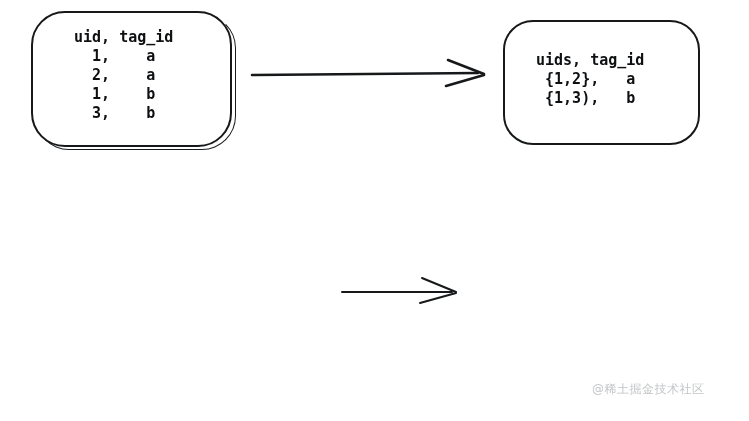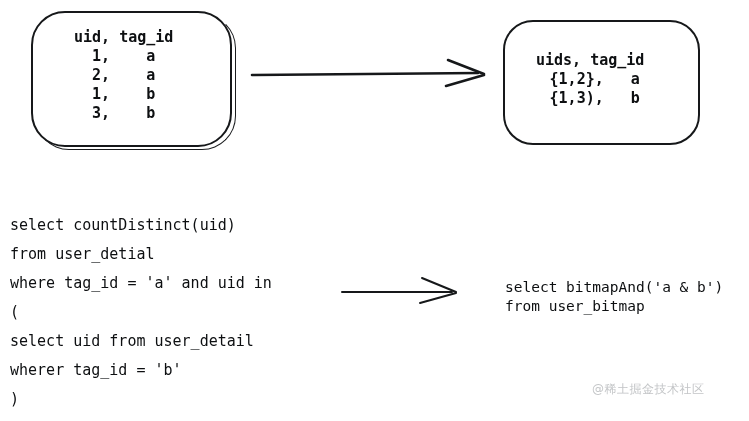--- a/index.html
+++ b/index.html
@@ -62,21 +62,20 @@
     font-weight: 700;
     color: #0d0f11;
   }
   #source-table {
     left: 74px;
     top: 28px;
   }
   #result-table {
     left: 536px;
     top: 51px;
-    text-align: center;
   }
 
   
   .arrow {
     position: absolute;
   }
   #arrow-top {
     left: 250px;
     top: 50px;
   }
@@ -140,26 +139,17 @@
     <path d="M198 10 L234 24" stroke="#16181a" stroke-width="2.6" fill="none" stroke-linecap="round"></path>
     <path d="M196 36 L234 25" stroke="#16181a" stroke-width="2.6" fill="none" stroke-linecap="round"></path>
   </svg>
 
   <svg class="arrow" id="arrow-mid" width="170" height="40" viewBox="0 0 170 40">
     <path d="M2 22 L112 22" stroke="#16181a" stroke-width="2" fill="none" stroke-linecap="round"></path>
     <path d="M82 8 L116 22" stroke="#16181a" stroke-width="2" fill="none" stroke-linecap="round"></path>
     <path d="M80 33 L116 23" stroke="#16181a" stroke-width="2" fill="none" stroke-linecap="round"></path>
   </svg>
 
-  <div class="sql" id="sql-left">select countDistinct(uid)
-from user_detial
-where tag_id = 'a' and uid in
-(
-select uid from user_detail
-wherer tag_id = 'b'
-)</div>
 
-  <div class="sql" id="sql-right">select bitmapAnd('a &amp; b')
-from user_bitmap</div>
 
   <div id="watermark">@稀土掘金技术社区</div>
 
 </div>
 
 </body></html>

